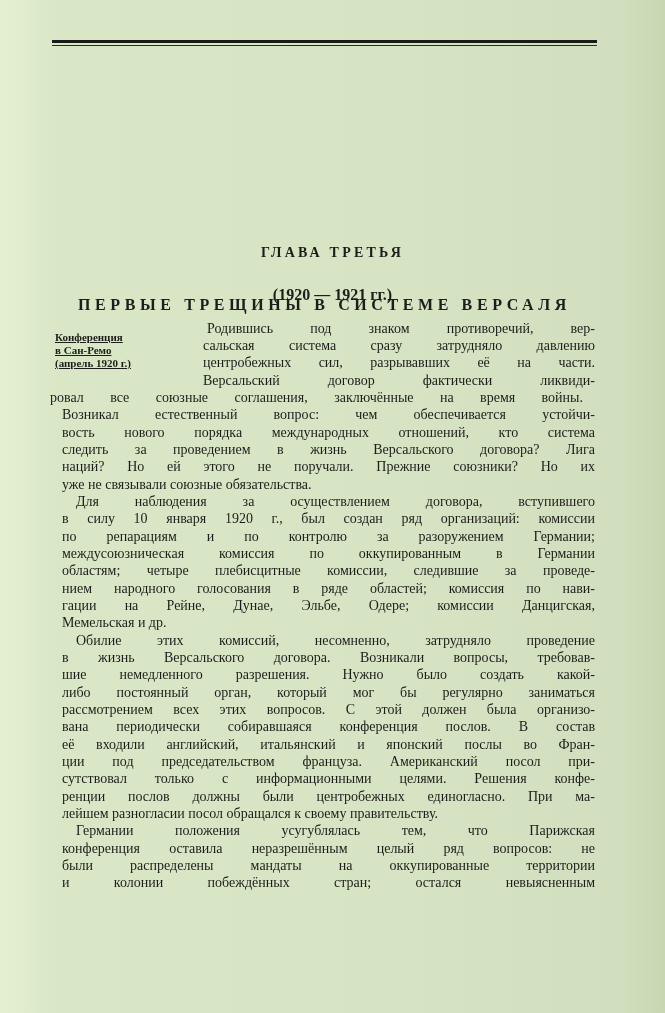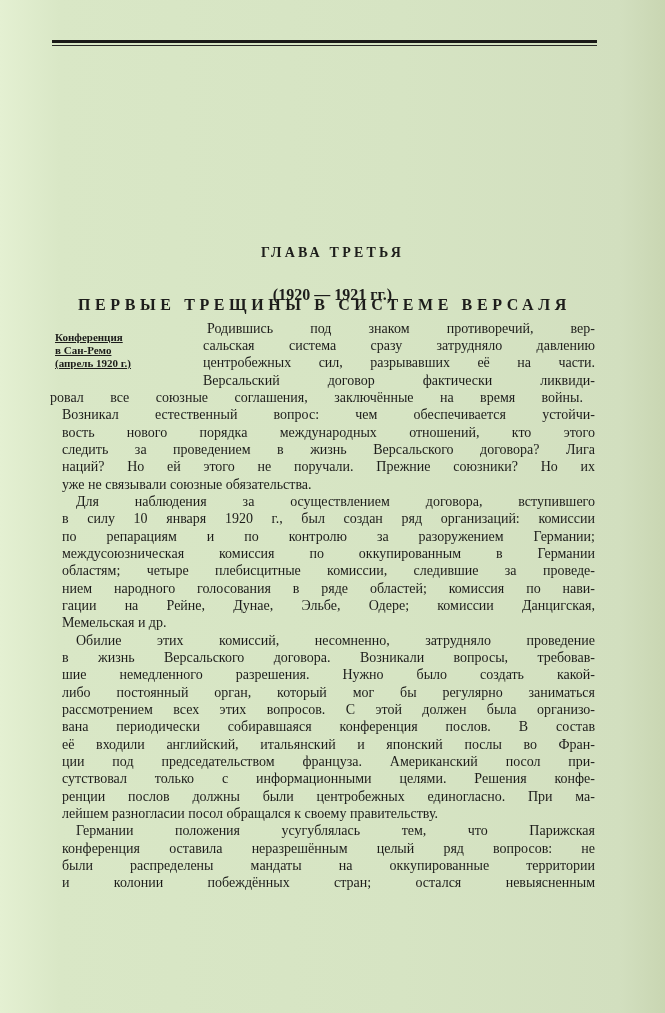--- a/index.html
+++ b/index.html
@@ -56,21 +56,21 @@
   <div>(апрель 1920 г.)</div>
 </div>
 
 <div class="lines">
   <div class="line" style="left:207px;width:388px;top:320px;">Родившись под знаком противоречий, вер-</div>
   <div class="line" style="left:203px;width:392px;top:337px;">сальская система сразу затрудняло давлению</div>
   <div class="line" style="left:203px;width:392px;top:354px;">центробежных сил, разрывавших её на части.</div>
   <div class="line" style="left:203px;width:392px;top:372px;">Версальский договор фактически ликвиди-</div>
   <div class="line" style="left:50px;width:533px;top:389px;">ровал все союзные соглашения, заключённые на время войны.</div>
   <div class="line" style="left:62px;width:533px;top:406px;">Возникал естественный вопрос: чем обеспечивается устойчи-</div>
-  <div class="line" style="left:62px;width:533px;top:424px;">вость нового порядка международных отношений, кто этого</div>
+  <div class="line" style="left:62px;width:533px;top:424px;">вость нового порядка международных отношений, кто система</div>
   <div class="line" style="left:62px;width:533px;top:441px;">следить за проведением в жизнь Версальского договора? Лига</div>
   <div class="line" style="left:62px;width:533px;top:458px;">наций? Но ей этого не поручали. Прежние союзники? Но их</div>
   <div class="line last" style="left:62px;width:533px;top:476px;">уже не связывали союзные обязательства.</div>
   <div class="line" style="left:76px;width:519px;top:493px;">Для наблюдения за осуществлением договора, вступившего</div>
   <div class="line" style="left:62px;width:533px;top:510px;">в силу 10 января 1920 г., был создан ряд организаций: комиссии</div>
   <div class="line" style="left:62px;width:533px;top:528px;">по репарациям и по контролю за разоружением Германии;</div>
   <div class="line" style="left:62px;width:533px;top:545px;">междусоюзническая комиссия по оккупированным в Германии</div>
   <div class="line" style="left:62px;width:533px;top:562px;">областям; четыре плебисцитные комиссии, следившие за проведе-</div>
   <div class="line" style="left:62px;width:533px;top:580px;">нием народного голосования в ряде областей; комиссия по нави-</div>
   <div class="line" style="left:62px;width:533px;top:597px;">гации на Рейне, Дунае, Эльбе, Одере; комиссии Данцигская,</div>

